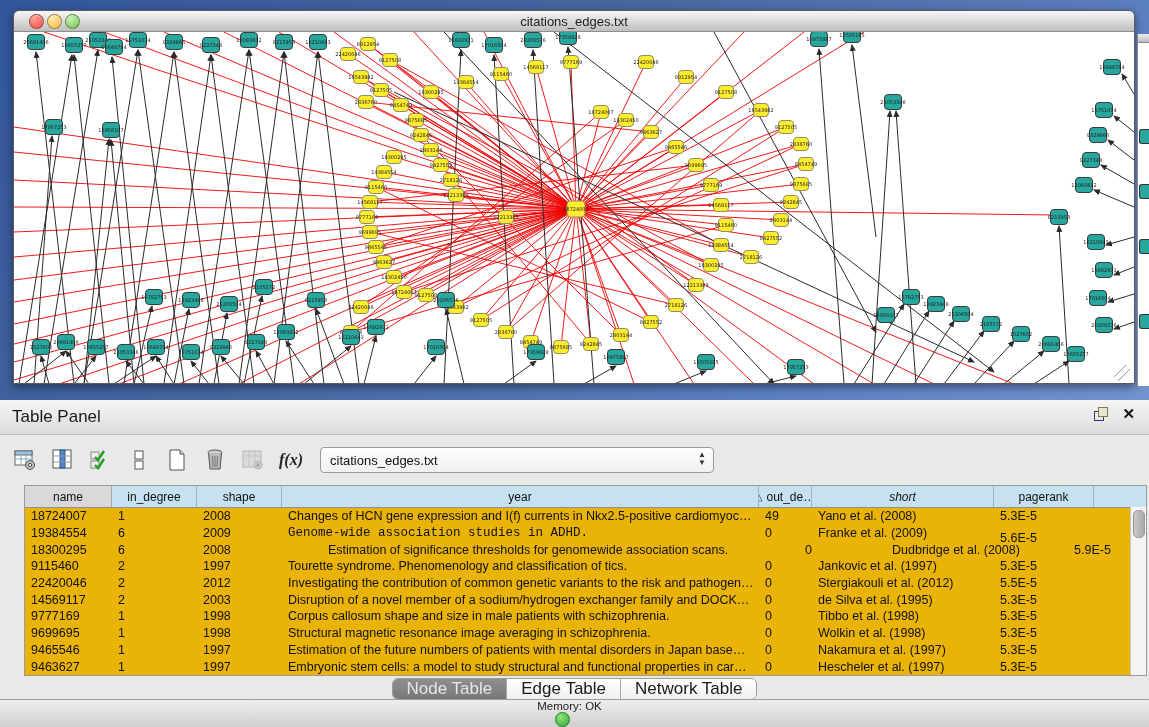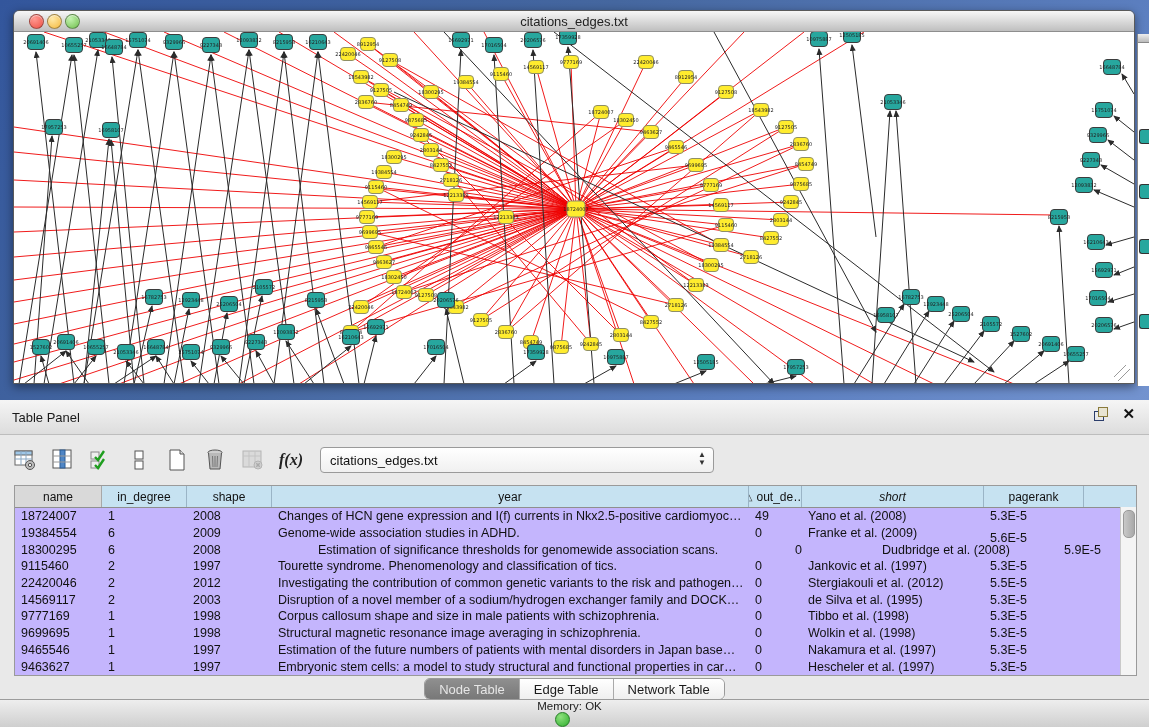--- a/index.html
+++ b/index.html
@@ -18,49 +18,49 @@
   .tl.yel{left:33px;background:radial-gradient(circle at 35% 30%,#ffe9a8,#f5b93c);}
   .tl.grn{left:51px;background:radial-gradient(circle at 35% 30%,#c4f3b0,#6fbf4c);}
   .net-canvas{flex:1;background:#ffffff;position:relative;}
   .net-canvas svg{position:absolute;left:0;top:0;}
   .bg-window-sliver{position:absolute;right:0;top:34px;width:11px;height:352px;background:#fff;border-left:1px solid #888;}
   .bg-window-sliver .frag{position:absolute;left:1px;width:10px;height:13px;background:#27a79e;border:1px solid #333;border-radius:3px 0 0 3px;border-right:none;}
   .bg-window-sliver .bar{position:absolute;left:0;width:11px;height:8px;background:linear-gradient(#eee,#bbb);border-bottom:1px solid #888;}
   
   .table-panel{position:absolute;left:0;top:400px;width:1149px;height:327px;background:#e9e9e9;}
   .panel-header{height:34px;background:linear-gradient(#f5f5f5,#dddddd);border-bottom:1px solid #bdbdbd;position:relative;display:flex;align-items:center;}
-  .panel-header .ph-title{font-size:13px;color:#1a1a1a;margin-left:12px;}
+  .panel-header .ph-title{font-size:17px;color:#1a1a1a;margin-left:12px;}
   .ph-actions{position:absolute;right:14px;top:7px;display:flex;align-items:center;gap:14px;}
   .float-icon{position:relative;width:14px;height:14px;display:inline-block;}
   .float-icon .sq1{position:absolute;left:0;top:4px;width:8px;height:8px;border:1px solid #2b3d6b;background:transparent;}
   .float-icon .sq2{position:absolute;left:4px;top:0;width:8px;height:8px;border:1px solid #8a7a3a;background:#e8e4d2;}
   .close-icon{font-size:15px;font-weight:bold;color:#111;line-height:14px;cursor:default;}
   .toolbar{position:absolute;left:0;top:40px;width:100%;height:40px;display:flex;align-items:center;}
   .tb-icon{margin-left:12px;width:26px;height:26px;display:flex;align-items:center;justify-content:center;}
   .fx{font-family:"Liberation Serif",serif;font-style:italic;font-size:16px;color:#222;font-weight:bold;}
   .combo{margin-left:16px;width:392px;height:24px;background:linear-gradient(#ffffff,#f0f0f0);
     border:1px solid #9a9a9a;border-radius:4px;display:flex;align-items:center;position:relative;}
   .combo .val{font-size:13px;color:#111;margin-left:9px;}
   .combo .arrows{position:absolute;right:7px;top:3px;display:flex;flex-direction:column;line-height:8px;font-size:8px;color:#333;}
   
-  .tbl-wrap{position:absolute;left:14px;top:85px;width:1121px;height:189px;background:#c4b5fd;border:1px solid #9a9a9a;overflow:hidden;}
+  .tbl-wrap{position:absolute;left:24px;top:85px;width:1121px;height:189px;background:#eab308;border:1px solid #9a9a9a;overflow:hidden;}
   .tbl-head{display:flex;height:21px;border-bottom:1px solid #8f8f8f;background:#c6e2f1;}
   .th{box-sizing:border-box;border-right:1px solid #9ab4c6;font-size:12px;color:#111;
       display:flex;align-items:center;justify-content:center;gap:4px;overflow:hidden;white-space:nowrap;}
   .th.gray{background:#d9d9d9;border-right:1px solid #a8a8a8;}
   .th .sort{font-size:10px;color:#333;}
   .tbl-body{position:relative;}
   .tr{display:flex;height:16.7px;align-items:center;}
   .td{box-sizing:border-box;padding-left:6px;font-size:12.5px;color:#111;overflow:hidden;white-space:nowrap;flex:0 0 auto;}
   .vscroll{position:absolute;right:0;top:21px;bottom:0;width:15px;background:#f4f4f4;border-left:1px solid #c9c9c9;}
   .vthumb{position:absolute;left:2px;top:3px;width:10px;height:26px;border-radius:5px;background:linear-gradient(90deg,#c9c9c9,#a8a8a8);border:1px solid #999;}
   
   .tabbar{position:absolute;left:0;top:278px;width:100%;display:flex;justify-content:center;}
   .seg{display:flex;border:1px solid #9a9a9a;border-radius:6px;overflow:hidden;height:20px;box-shadow:0 1px 0 rgba(255,255,255,.7);}
-  .seg .tab{padding:3px 14px;font-size:13px;display:flex;align-items:center;background:linear-gradient(#ffffff,#efefef);color:#1a1a1a;border-right:1px solid #aaa;}
+  .seg .tab{padding:3px 14px;font-size:17px;display:flex;align-items:center;background:linear-gradient(#ffffff,#efefef);color:#1a1a1a;border-right:1px solid #aaa;}
   .seg .tab:last-child{border-right:none;}
   .seg .tab.sel{background:linear-gradient(#8f8f8f,#787878);color:#e6e6e6;}
   
   .statusbar{position:absolute;left:0;bottom:0;width:100%;height:27px;background:linear-gradient(#eeeeee,#cfcfcf);
     border-top:1px solid #9c9c9c;display:flex;align-items:center;justify-content:flex-end;flex-direction:column;}
   .statusbar .mem{font-size:11.5px;color:#222;margin-right:10px;}
   .memdot{width:13px;height:13px;border-radius:50%;margin-right:24px;
     background:radial-gradient(circle at 35% 30%,#8fe27e,#2fae2f);border:1px solid #267d26;}
 </style>
 </head>
@@ -649,21 +649,21 @@
           <div class="td" style="width: 85px;">2008</div>
           <div class="td" style="width: 477px;">Changes of HCN gene expression and I(f) currents in Nkx2.5-positive cardiomyoc…</div>
           <div class="td" style="width: 53px;">49</div>
           <div class="td" style="width: 182px;">Yano et al. (2008)</div>
           <div class="td" style="width: 100px;">5.3E-5</div>
         </div>
         <div class="tr">
           <div class="td" style="width: 87px;">19384554</div>
           <div class="td" style="width: 85px;">6</div>
           <div class="td" style="width: 85px;">2009</div>
-          <div class="td" style="width: 477px;">Genome-wide association studies in ADHD.</div>
+          <div class="td" style="width: 477px; font-family: Liberation Mono, monospace;">Genome-wide association studies in ADHD.</div>
           <div class="td" style="width: 53px;">0</div>
           <div class="td" style="width: 182px;">Franke et al. (2009)</div>
           <div class="td" style="width: 100px; margin-top: 10px;">5.6E-5</div>
         </div>
         <div class="tr">
           <div class="td" style="width: 87px;">18300295</div>
           <div class="td" style="width: 85px;">6</div>
           <div class="td" style="width: 85px;">2008</div>
           <div class="td" style="width: 477px; margin-left: 40px;">Estimation of significance thresholds for genomewide association scans.</div>
           <div class="td" style="width: 53px;">0</div>

